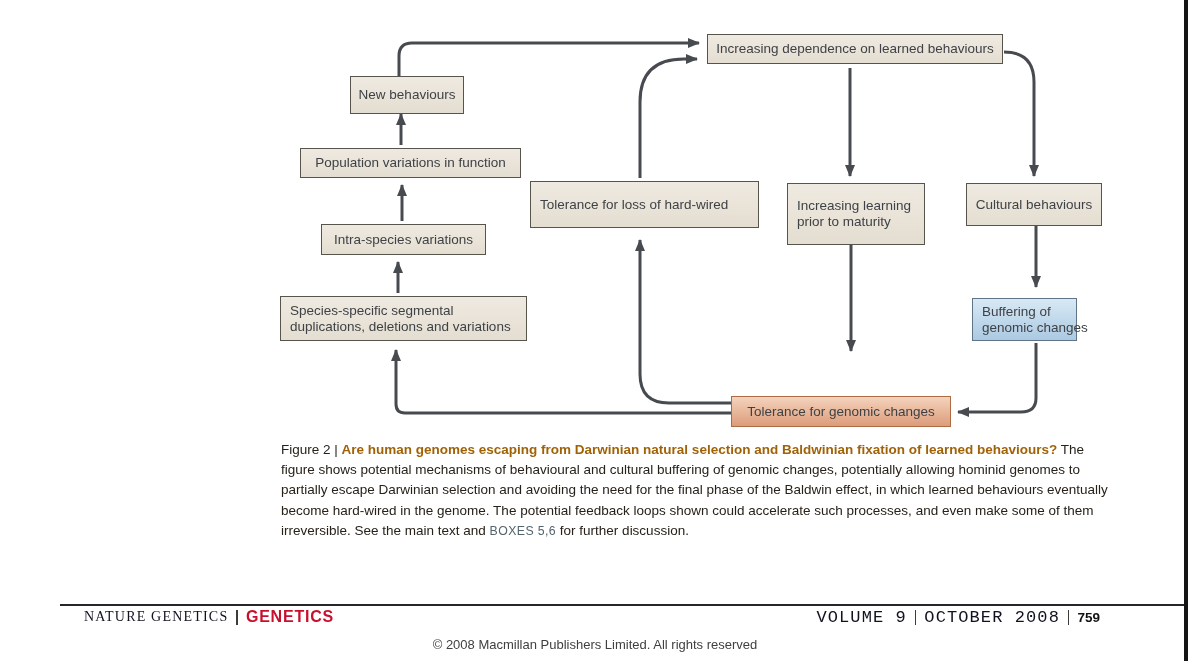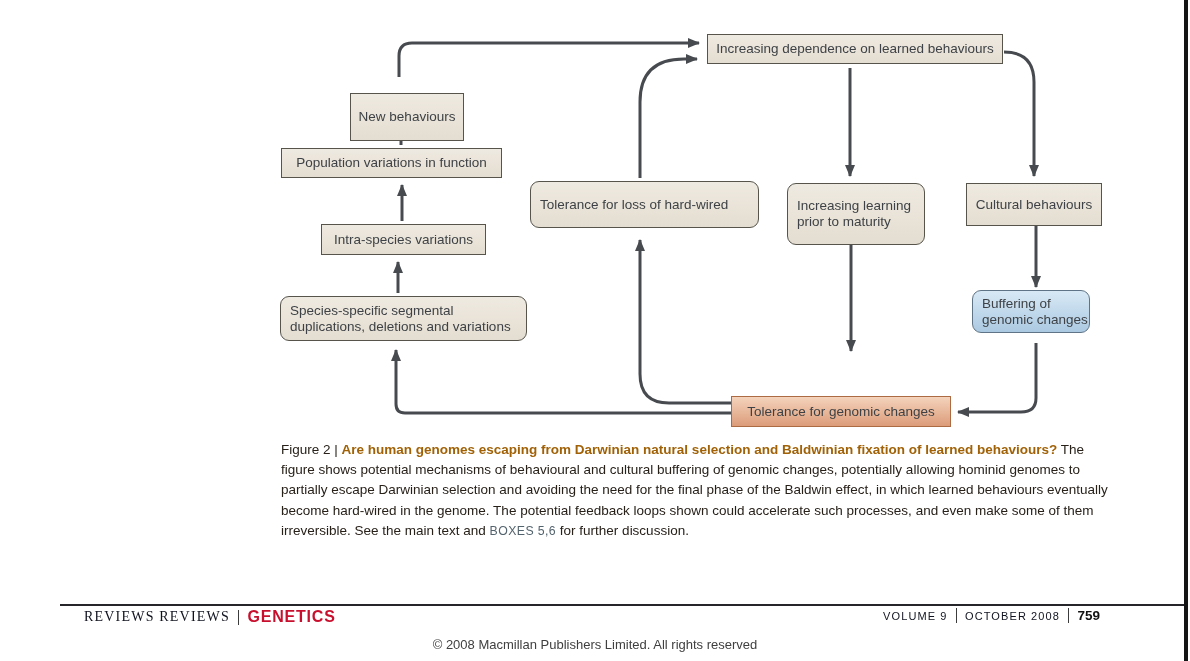--- a/index.html
+++ b/index.html
@@ -9,51 +9,51 @@
   }
   
   .dbox {
     position:absolute; box-sizing:border-box;
     border:1.5px solid #56544b;
     background:linear-gradient(180deg,#efeae1 0%,#e4ddd1 100%);
     display:flex; flex-direction:column; justify-content:center;
     font-size:13.5px; color:#3e4246; line-height:16px; white-space:nowrap;
   }
   .dbox.center { align-items:center; text-align:center; }
-  .dbox.left   { align-items:flex-start; text-align:left; padding-left:9px; padding-right:4px;border-radius:9px; }
-  #box-new     { left:350px; top:76px;  width:114px; height:48px;margin-top:17px; }
-  #box-pop     { left:281px; top:148px; width:221px; height:30px; }
+  .dbox.left   { align-items:flex-start; text-align:left; padding-left:9px; padding-right:4px; }
+  #box-new     { left:350px; top:76px;  width:114px; height:38px; }
+  #box-pop     { left:300px; top:148px; width:221px; height:30px; }
   #box-intra   { left:321px; top:224px; width:165px; height:31px; }
   #box-species { left:280px; top:296px; width:247px; height:45px; }
   #box-tolloss { left:530px; top:181px; width:229px; height:47px; }
   #box-dep     { left:707px; top:34px;  width:296px; height:30px; }
   #box-learn   { left:787px; top:183px; width:138px; height:62px; }
   #box-cult    { left:966px; top:183px; width:136px; height:43px; }
-  #box-buff    { left:972px; top:290px; width:118px; height:43px;
+  #box-buff    { left:972px; top:298px; width:105px; height:43px;
                  background:linear-gradient(180deg,#d8e9f5 0%,#abc9e2 100%); border-color:#5f7486; }
   #box-tolgen  { left:731px; top:396px; width:220px; height:31px;
                  background:linear-gradient(180deg,#f4d3bc 0%,#dc9c7a 100%); border-color:#ad6b44; }
   
   #arrows { position:absolute; left:0; top:0; width:1190px; height:661px; }
   #arrows path.flow { fill:none; stroke:#474b50; stroke-width:3px; }
   
   #caption {
     position:absolute; left:281px; top:440px; width:828px;
     font-size:13.5px; line-height:20.2px; color:#28211a; margin:0;
   }
   .cap-bold  { font-weight:bold; color:#a16207; }
   .cap-boxes { color:#53636d; font-size:12.3px; letter-spacing:0.4px; }
   
   #footer-rule { position:absolute; left:60px; top:604px; width:1124px; height:2px; background:#26262a; }
   #footer-left { position:absolute; left:84px; top:608px; display:flex; align-items:center; }
   .journal { font-family:"Liberation Serif", serif; font-size:14px; letter-spacing:1.2px; color:#10131f; }
   .fsep    { width:1.5px; height:15px; background:#3c3c3c; margin:0 8px; }
   .section { font-weight:bold; font-size:16px; letter-spacing:0.8px; color:#c8102e; }
   #footer-right { position:absolute; right:90px; top:608px; display:flex; align-items:center; }
-  .volume, .fdate { font-family:Liberation Sans, sans-serif; font-size:11px; letter-spacing:1.1px; color:#10131f; }
+  .volume, .fdate { font-family:Liberation Mono, monospace; font-size:17px; letter-spacing:1.1px; color:#10131f; }
   .pageno  { font-weight:bold; font-size:13.5px; color:#121212; }
   #copyright {
     position:absolute; left:0; top:637px; width:1190px; text-align:center;
     font-size:13px; color:#404040;
   }
   #right-bar { position:absolute; left:1184px; top:0; width:4px; height:661px; background:#151515; }
 </style>
 </head>
 <body>
 
@@ -120,21 +120,21 @@
 
   <div class="dbox center" id="box-tolgen">
     <span>Tolerance for genomic changes</span>
   </div>
 
   <p id="caption"><span>Figure 2 | </span><span class="cap-bold">Are human genomes escaping from Darwinian natural selection and Baldwinian fixation of learned behaviours?</span><span> The figure shows potential mechanisms of behavioural and cultural buffering of genomic changes, potentially allowing hominid genomes to partially escape Darwinian selection and avoiding the need for the final phase of the Baldwin effect, in which learned behaviours eventually become hard-wired in the genome. The potential feedback loops shown could accelerate such processes, and even make some of them irreversible. See the main text and </span><span class="cap-boxes">BOXES 5,6</span><span> for further discussion.</span></p>
 
   <div id="footer-rule"></div>
 
   <div id="footer-left">
-    <span class="journal">REVIEWS REVIEWS</span>
+    <span class="journal">NATURE GENETICS</span>
     <span class="fsep"></span>
     <span class="section">GENETICS</span>
   </div>
 
   <div id="footer-right">
     <span class="volume">VOLUME 9</span>
     <span class="fsep"></span>
     <span class="fdate">OCTOBER 2008</span>
     <span class="fsep"></span>
     <span class="pageno">759</span>

